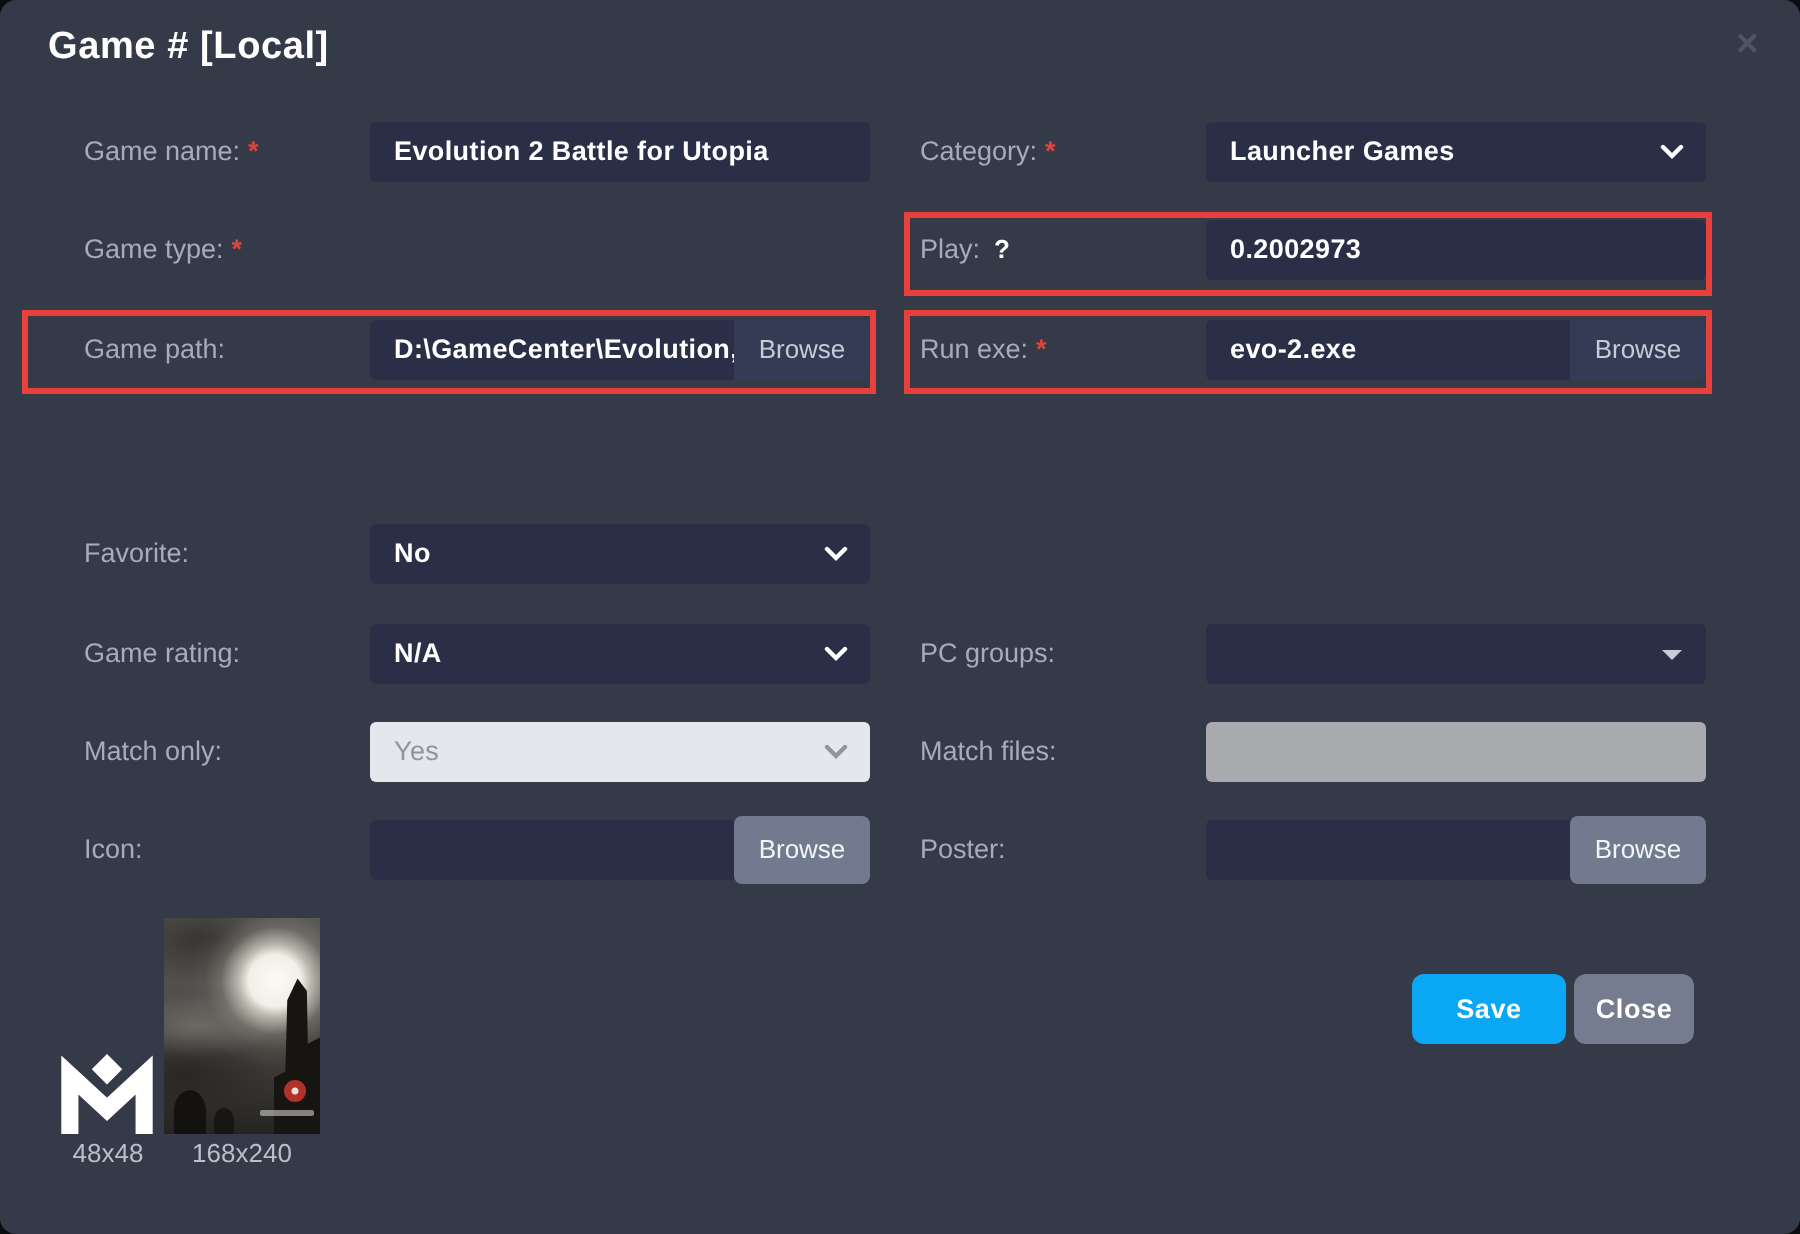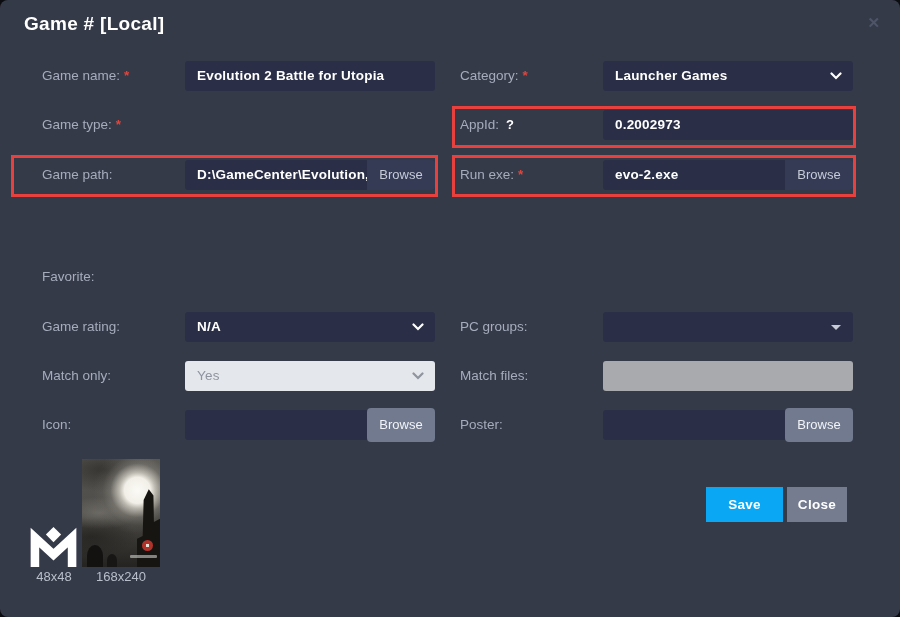--- a/index.html
+++ b/index.html
@@ -38,21 +38,21 @@
        line-height:30px;border-radius:0 3px 3px 0;cursor:pointer;}
   .browse-gray{width:68px;background:#717a8e;color:#f2f4f7;font-size:13px;text-align:center;
        line-height:34px;height:34px;margin-top:-2px;border-radius:4px;cursor:pointer;}
   .disabled-select{background:#e4e7eb;}
   .disabled-select .val{color:#8f949e;font-weight:400;}
   .disabled-input{background:#a8aaad;}
   .hl{position:absolute;border:3px solid #e8403d;pointer-events:none;z-index:6;box-sizing:border-box;}
   .hl-gamepath{left:11px;top:155px;width:427px;height:42px;}
   .hl-appid{left:452px;top:106px;width:404px;height:42px;}
   .hl-runexe{left:452px;top:155px;width:404px;height:42px;}
-  .btn{position:absolute;top:487px;height:35px;border:none;border-radius:0;font-size:13.5px;
+  .btn{position:absolute;top:487px;height:35px;border:none;border-radius:6px;font-size:13.5px;
        font-weight:700;color:#ffffff;cursor:pointer;font-family:"Liberation Sans",sans-serif;letter-spacing:.3px;}
   .btn-save{left:706px;width:77px;background:#0aa7f5;}
   .btn-close{left:787px;width:60px;background:#757c90;}
   .size-lbl{position:absolute;top:569px;font-size:13px;color:#b9bfcb;text-align:center;}
   .size-icon{left:26px;width:56px;}
   .size-poster{left:85px;width:72px;}
   .logo-m{position:absolute;left:30px;top:527px;}
   
   .poster-art{position:absolute;left:82px;top:459px;width:78px;height:108px;overflow:hidden;
     background:
@@ -87,21 +87,21 @@
     <div class="ctl r select">
       <div class="val">Launcher Games</div>
       <svg class="chev" width="12" height="8" viewBox="0 0 12 8">
           <path d="M1.5 1.5 L6 6 L10.5 1.5" stroke="#ffffff" stroke-width="2.2" fill="none" stroke-linecap="round"></path>
         </svg>
     </div>
   </div>
 
   <div class="row t2">
     <div class="lbl l"><span>Game type:</span><span class="req">*</span></div>
-    <div class="lbl r"><span>AppId:</span><span class="help">?</span></div>
+    <div class="lbl r"><span>Play:</span><span class="help">?</span></div>
     <div class="ctl r">
       <div class="val">0.2002973</div>
     </div>
   </div>
 
   <div class="row t3">
     <div class="lbl l"><span>Game path:</span></div>
     <div class="ctl l with-browse">
       <div class="inp-part">
           <div class="val">D:\GameCenter\Evolution,</div>
@@ -113,20 +113,26 @@
       <div class="inp-part">
           <div class="val">evo-2.exe</div>
         </div>
       <div class="browse-dark">Browse</div>
     </div>
   </div>
 
 
   <div class="row t5">
     <div class="lbl l">Favorite:</div>
+    <div class="ctl l select">
+      <div class="val">No</div>
+      <svg class="chev" width="12" height="8" viewBox="0 0 12 8">
+          <path d="M1.5 1.5 L6 6 L10.5 1.5" stroke="#ffffff" stroke-width="2.2" fill="none" stroke-linecap="round"></path>
+        </svg>
+    </div>
   </div>
 
   <div class="row t6">
     <div class="lbl l">Game rating:</div>
     <div class="ctl l select">
       <div class="val">N/A</div>
       <svg class="chev" width="12" height="8" viewBox="0 0 12 8">
           <path d="M1.5 1.5 L6 6 L10.5 1.5" stroke="#ffffff" stroke-width="2.2" fill="none" stroke-linecap="round"></path>
         </svg>
     </div>

